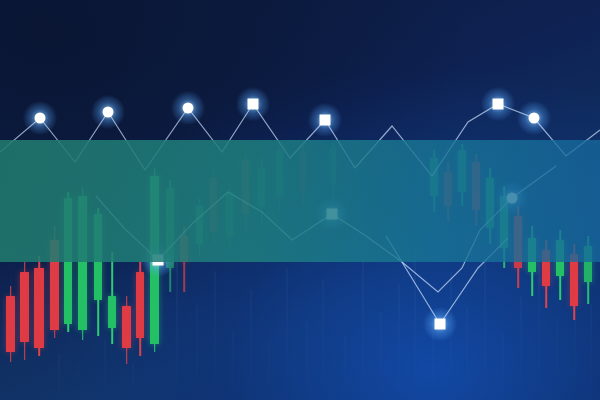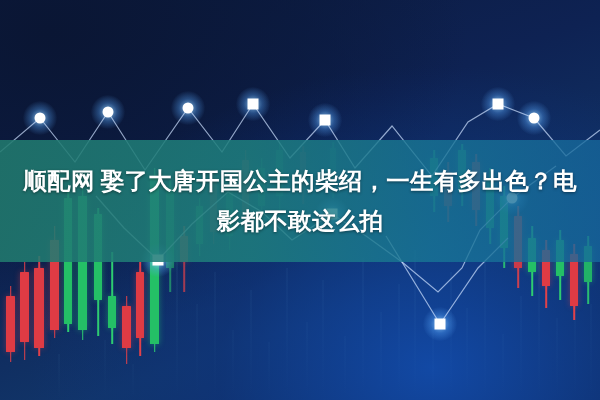--- a/index.html
+++ b/index.html
@@ -245,19 +245,14 @@
       <polyline class="lpath" points="96,196 124,228 158,260 192,224 228,192 262,212 292,240 332,214 366,236 402,262 438,292 462,268 480,230 512,198 556,166"></polyline>
       <rect class="mk-sq" x="152.5" y="254.5" width="11" height="11"></rect>
       <rect class="mk-sq" x="326.5" y="208.5" width="11" height="11"></rect>
       <circle class="mk-ci" cx="512" cy="198" r="5.5"></circle>
       <polyline class="lpath" points="386,236 440,324 478,268 508,238"></polyline>
       <rect class="mk-sq" x="434.5" y="318.5" width="11" height="11"></rect>
     </svg>
 
   <div id="band"></div>
 
-  <div id="bandtext">
-    <div id="headline">
-      <span class="brand">顺配网</span><span>娶了大唐开国公主的柴绍，一生有多出色？电影都不敢这么拍</span>
-    </div>
-  </div>
 
 </div>
 
 </body></html>

